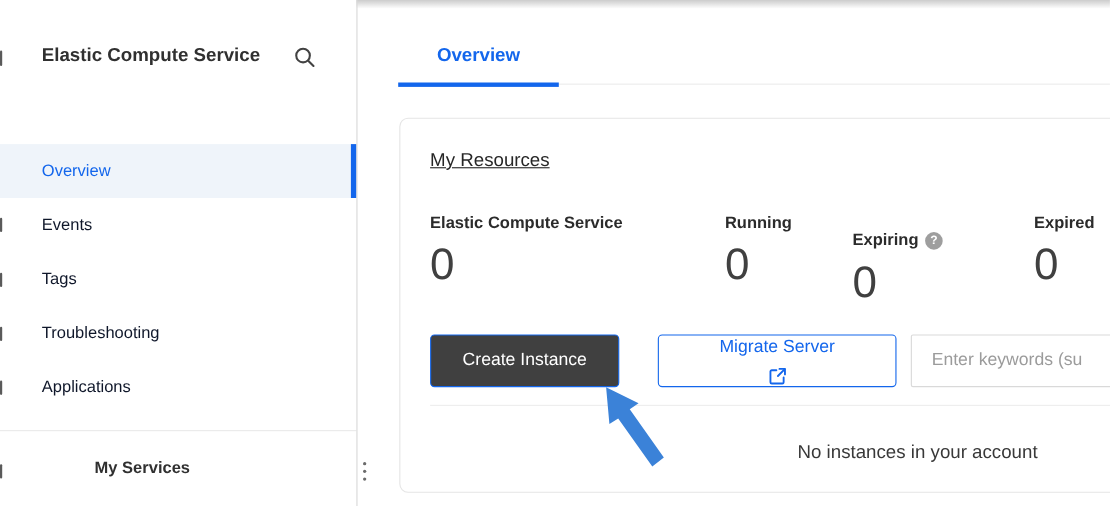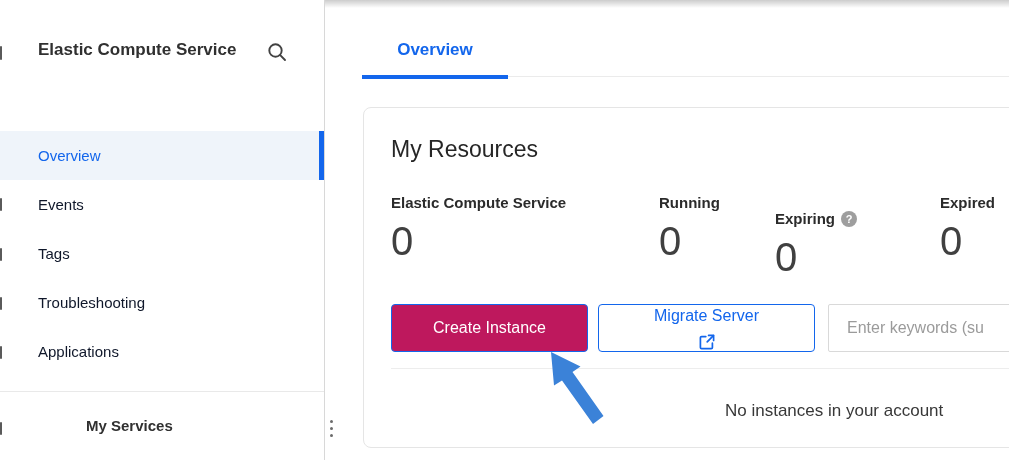--- a/index.html
+++ b/index.html
@@ -56,39 +56,39 @@
     position: absolute; left: 0; top: 0; width: 146px; height: 49px;
     text-align: center; line-height: 44px;
     font-size: 17px; font-weight: 700; color: #1366ec; cursor: pointer;
   }
   .tab-indicator { position: absolute; left: 0; bottom: -2px; width: 146px; height: 4px; background: #1366ec; }
 
   .card {
     position: absolute; left: 38px; top: 107px; width: 700px; height: 341px;
     background: #fff; border: 1px solid #e5e5e5; border-radius: 8px;
   }
-  .card-title { position: absolute; left: 27px; top: 28px; font-size: 23px; font-weight: 400; color: #262626; }
+  .card-title { position: absolute; left: 27px; top: 28px; font-size: 17px; font-weight: 400; color: #262626; text-decoration: underline; }
 
   .stat { position: absolute; top: 86px; }
   .stat-label { font-size: 15px; font-weight: 700; color: #2b2b2b; white-space: nowrap; }
   .stat-value { margin-top: 9px; font-size: 40px; font-weight: 400; color: #404040; line-height: 42px; }
   .stat.col1 { left: 27px; }
   .stat.col2 { left: 295px; }
   .stat.col3 { left: 411px; margin-top: 16px; }
   .stat.col4 { left: 556px; margin-left: 20px; }
   .help-icon {
     display: inline-block; vertical-align: 1px; margin-left: 6px;
     width: 16px; height: 16px; border-radius: 50%; background: #9e9e9e;
     color: #fff; font-size: 11px; font-weight: 700; line-height: 16px; text-align: center;
     cursor: pointer;
   }
 
   .btn { position: absolute; top: 196px; height: 48px; border-radius: 4px; font-size: 16px; cursor: pointer;
          font-family: "Liberation Sans", sans-serif; }
-  .btn-primary { left: 27px; width: 197px; background: #be185d; border: 1px solid #1366ec; color: #fff; font-weight: 500; }
+  .btn-primary { left: 27px; width: 172px; background: #404040; border: 1px solid #1366ec; color: #fff; font-weight: 500; }
   .btn-secondary { left: 234px; width: 217px; background: #fff; border: 1px solid #1366ec; color: #1366ec; font-weight: 500;
                    display: flex; align-items: center; justify-content: center; gap: 9px; flex-direction: column; }
   .ext-icon { width: 16px; height: 16px; }
 
   .search-input {
     position: absolute; left: 464px; top: 196px; width: 250px; height: 48px;
     border: 1px solid #d9d9d9; border-radius: 2px; padding: 0 18px;
     font-size: 16px; color: #333; font-family: "Liberation Sans", sans-serif;
   }
   .search-input::placeholder { color: #9b9b9b; }

